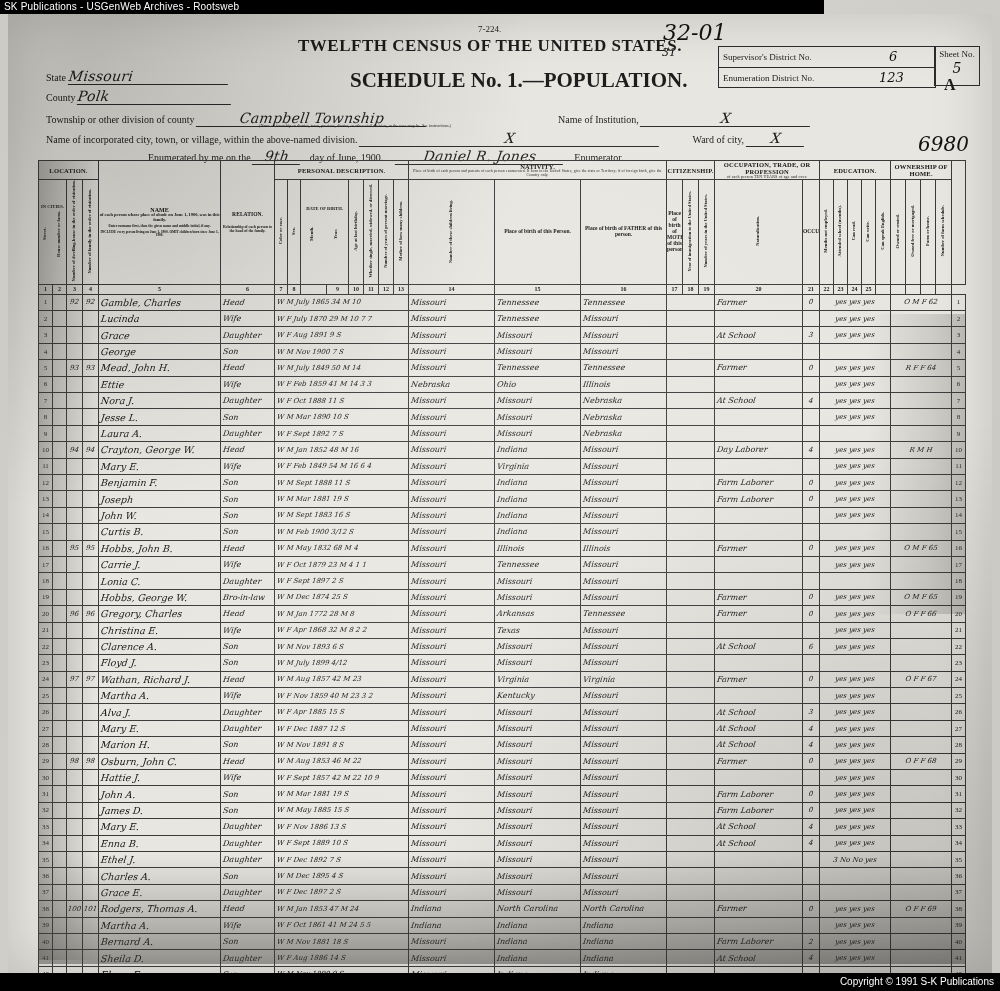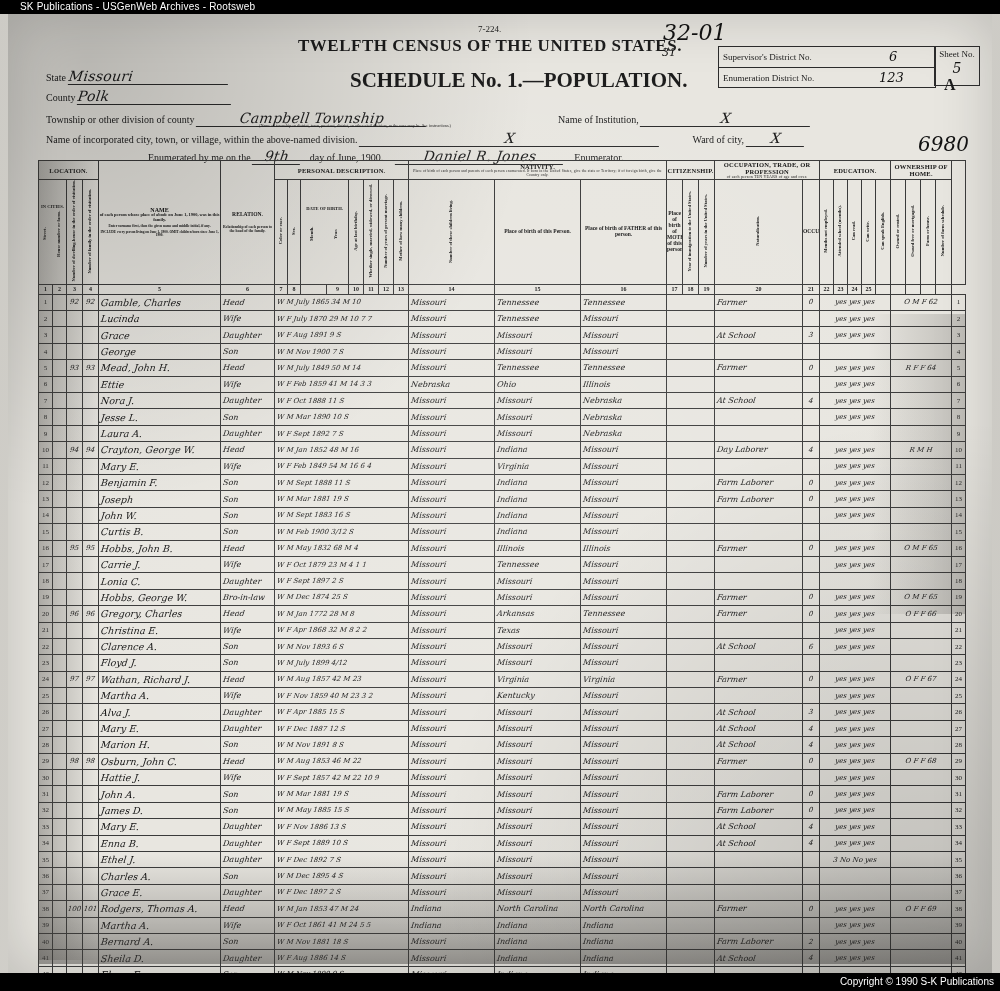--- a/index.html
+++ b/index.html
@@ -3,22 +3,22 @@
 <meta charset="utf-8">
 <style>
   html,body{margin:0;padding:0;background:#fff;}
   body{width:1000px;height:991px;overflow:hidden;font-family:"Liberation Serif",serif;}
   #page{position:relative;width:1000px;height:991px;background:#d8d6d0;
         background-image:
           radial-gradient(circle at 18% 22%, rgba(0,0,0,.05) 0 2px, transparent 3px),
           radial-gradient(circle at 62% 71%, rgba(0,0,0,.04) 0 2px, transparent 3px),
           linear-gradient(95deg, rgba(0,0,0,.05), rgba(255,255,255,.10) 40%, rgba(0,0,0,.06));
         overflow:hidden;}
-  .topbar{position:absolute;left:0;top:0;width:1000px;height:14px;background:#000;color:#fff;
-          font-family:"Liberation Sans",sans-serif;font-size:10px;line-height:14px;padding-left:20px;
+  .topbar{position:absolute;left:0;top:0;width:824px;height:14px;background:#000;color:#fff;
+          font-family:"Liberation Sans",sans-serif;font-size:10px;line-height:14px;padding-left:4px;
           letter-spacing:.2px;box-sizing:border-box;}
   .botbar{position:absolute;left:0;bottom:0;width:1000px;height:18px;background:#000;color:#fff;
           font-family:"Liberation Sans",sans-serif;font-size:10px;line-height:18px;text-align:right;
           padding-right:6px;box-sizing:border-box;}
   .sheet{position:absolute;left:8px;top:14px;width:984px;height:959px;background:#e8e6e0;
          box-shadow:inset 0 0 60px rgba(0,0,0,.18);}
   .sheet::after{content:"";position:absolute;inset:0;pointer-events:none;
      background:
        radial-gradient(ellipse at 8% 5%, rgba(0,0,0,.20), transparent 35%),
        radial-gradient(ellipse at 95% 97%, rgba(0,0,0,.18), transparent 40%),
@@ -2164,14 +2164,14 @@
             <td class="ln">43</td>
           </tr>
         </tbody>
     </table>
 
     <div class="smudge" id="sm1"></div>
     <div class="smudge" id="sm2"></div>
     <div class="smudge" id="sm3"></div>
   </div>
 
-  <div class="botbar">Copyright © 1990 S-K Publications</div>
+  <div class="botbar">Copyright © 1991 S-K Publications</div>
 </div>
 
 </body></html>

